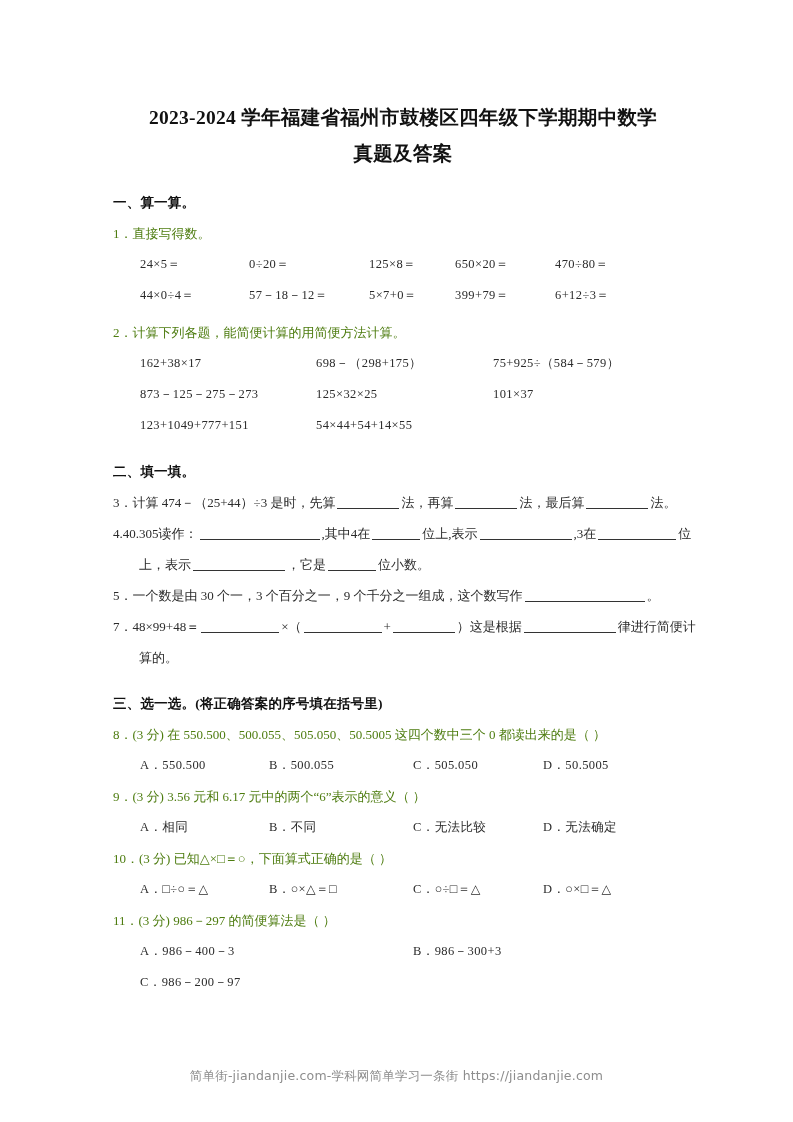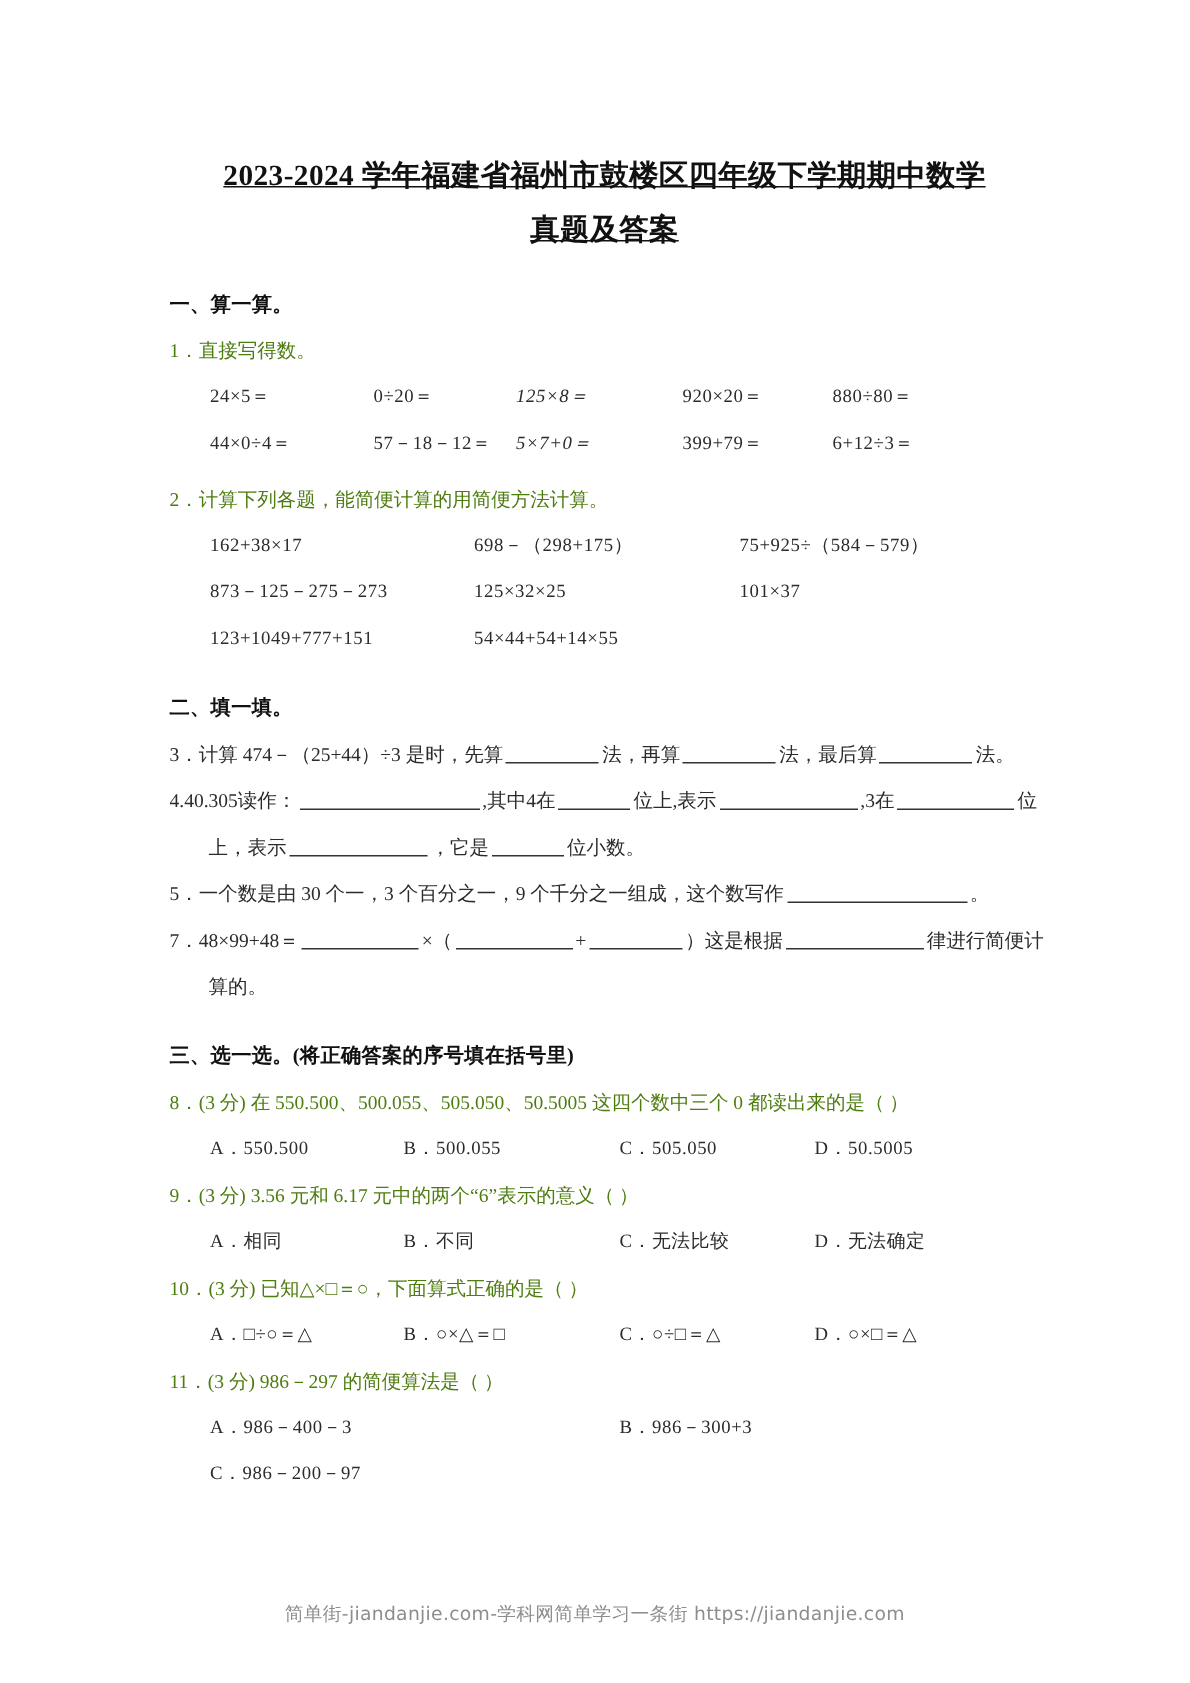--- a/index.html
+++ b/index.html
@@ -32,21 +32,20 @@
   
   .doc-title {
     margin-top: 100px;
     text-align: center;
     font-family: "Liberation Serif", "DejaVu Serif", serif;
     font-size: 19.5px;
     font-weight: bold;
     line-height: 36px;
     letter-spacing: 0.3px;
     color: #111;
-    text-decoration: underline;
   }
   .doc-title .line2 { display: block; }
 
   
   .sec-head {
     font-weight: bold;
     font-size: 13.5px;
     margin-top: 22px;
     margin-bottom: 6px;
     letter-spacing: 0.2px;
@@ -77,21 +76,21 @@
   }
   .expr {
     position: absolute;
     white-space: nowrap;
     letter-spacing: 0.4px;
   }
 
   
   .c1 { left: 27px; }
   .c2 { left: 136px; }
-  .c3 { left: 231px; font-style: italic; }
+  .c3 { left: 256px; }
   .c4 { left: 342px; }
   .c5 { left: 442px; }
 
   
   .d1 { left: 27px; }
   .d2 { left: 203px; }
   .d3 { left: 380px; }
 
   
   .ch-row {
@@ -154,22 +153,22 @@
     </div>
 
     <div class="sec-head">一、算一算。</div>
 
     <div class="q-stem">1．直接写得数。</div>
 
     <div class="expr-row">
       <span class="expr c1">24×5＝</span>
       <span class="expr c2">0÷20＝</span>
       <span class="expr c3">125×8＝</span>
-      <span class="expr c4">920×20＝</span>
-      <span class="expr c5">880÷80＝</span>
+      <span class="expr c4">650×20＝</span>
+      <span class="expr c5">470÷80＝</span>
     </div>
     <div class="expr-row">
       <span class="expr c1">44×0÷4＝</span>
       <span class="expr c2">57－18－12＝</span>
       <span class="expr c3">5×7+0＝</span>
       <span class="expr c4">399+79＝</span>
       <span class="expr c5">6+12÷3＝</span>
     </div>
 
     <div class="q-stem" style="margin-top:6px;">2．计算下列各题，能简便计算的用简便方法计算。</div>

